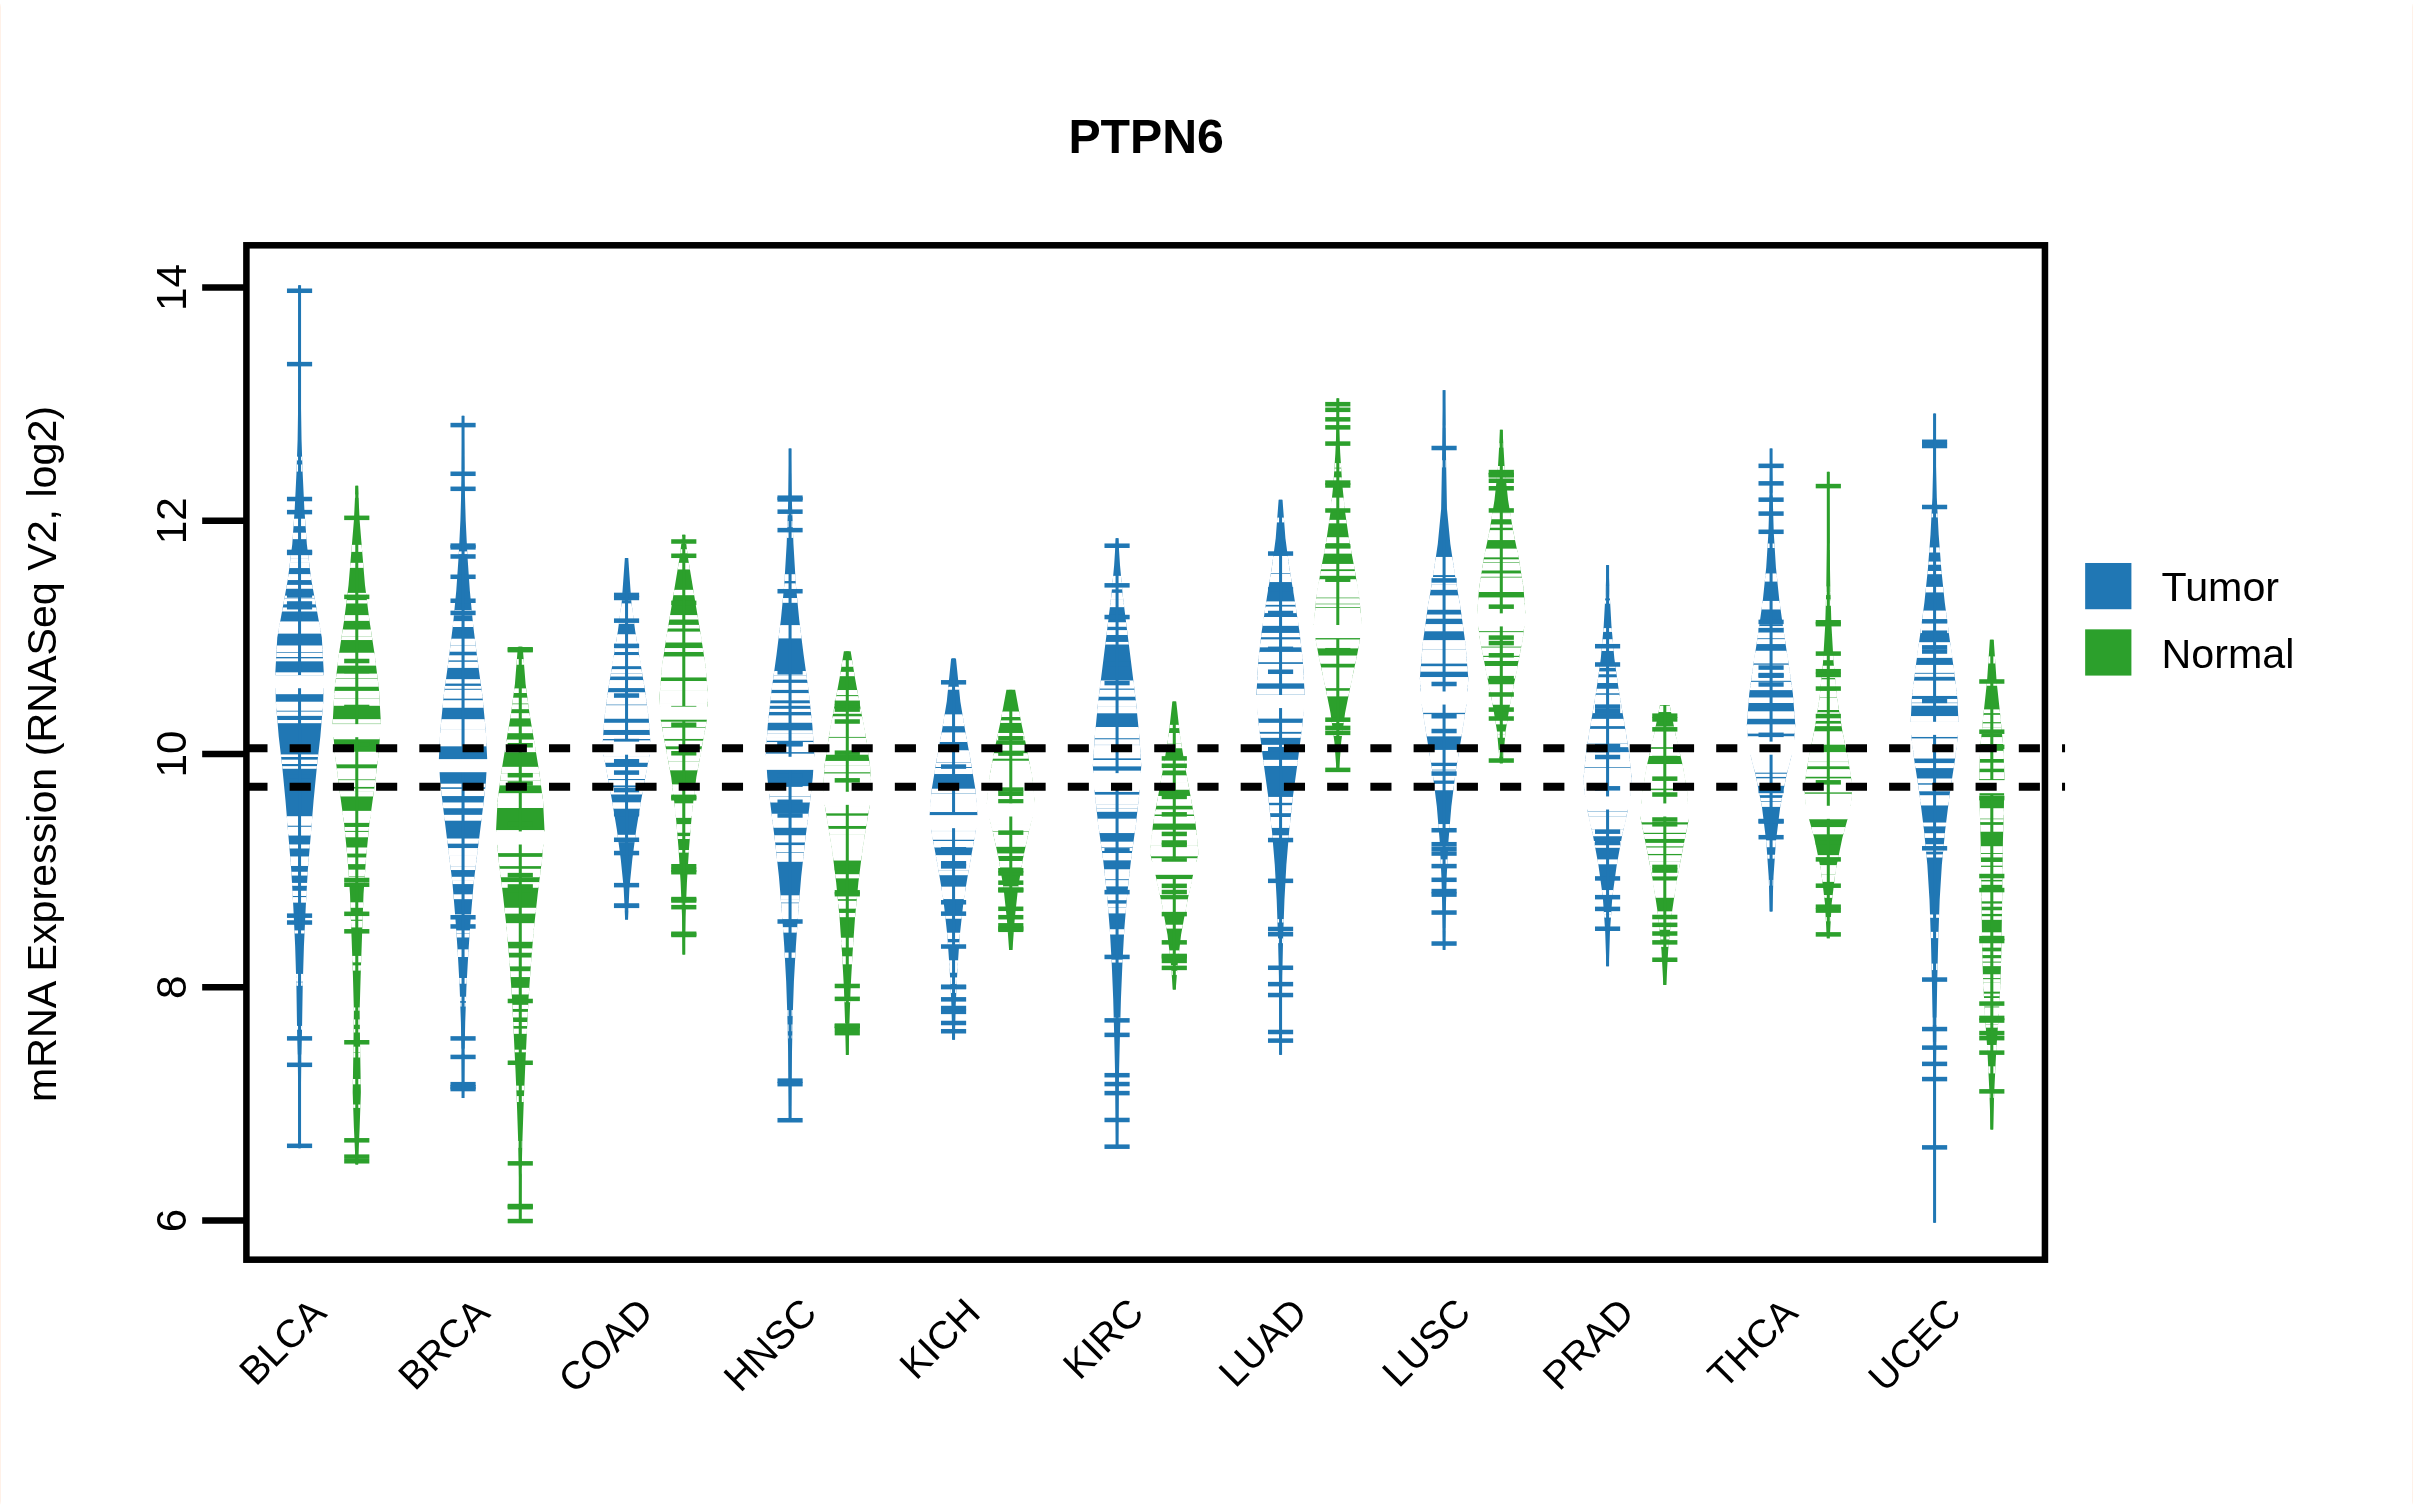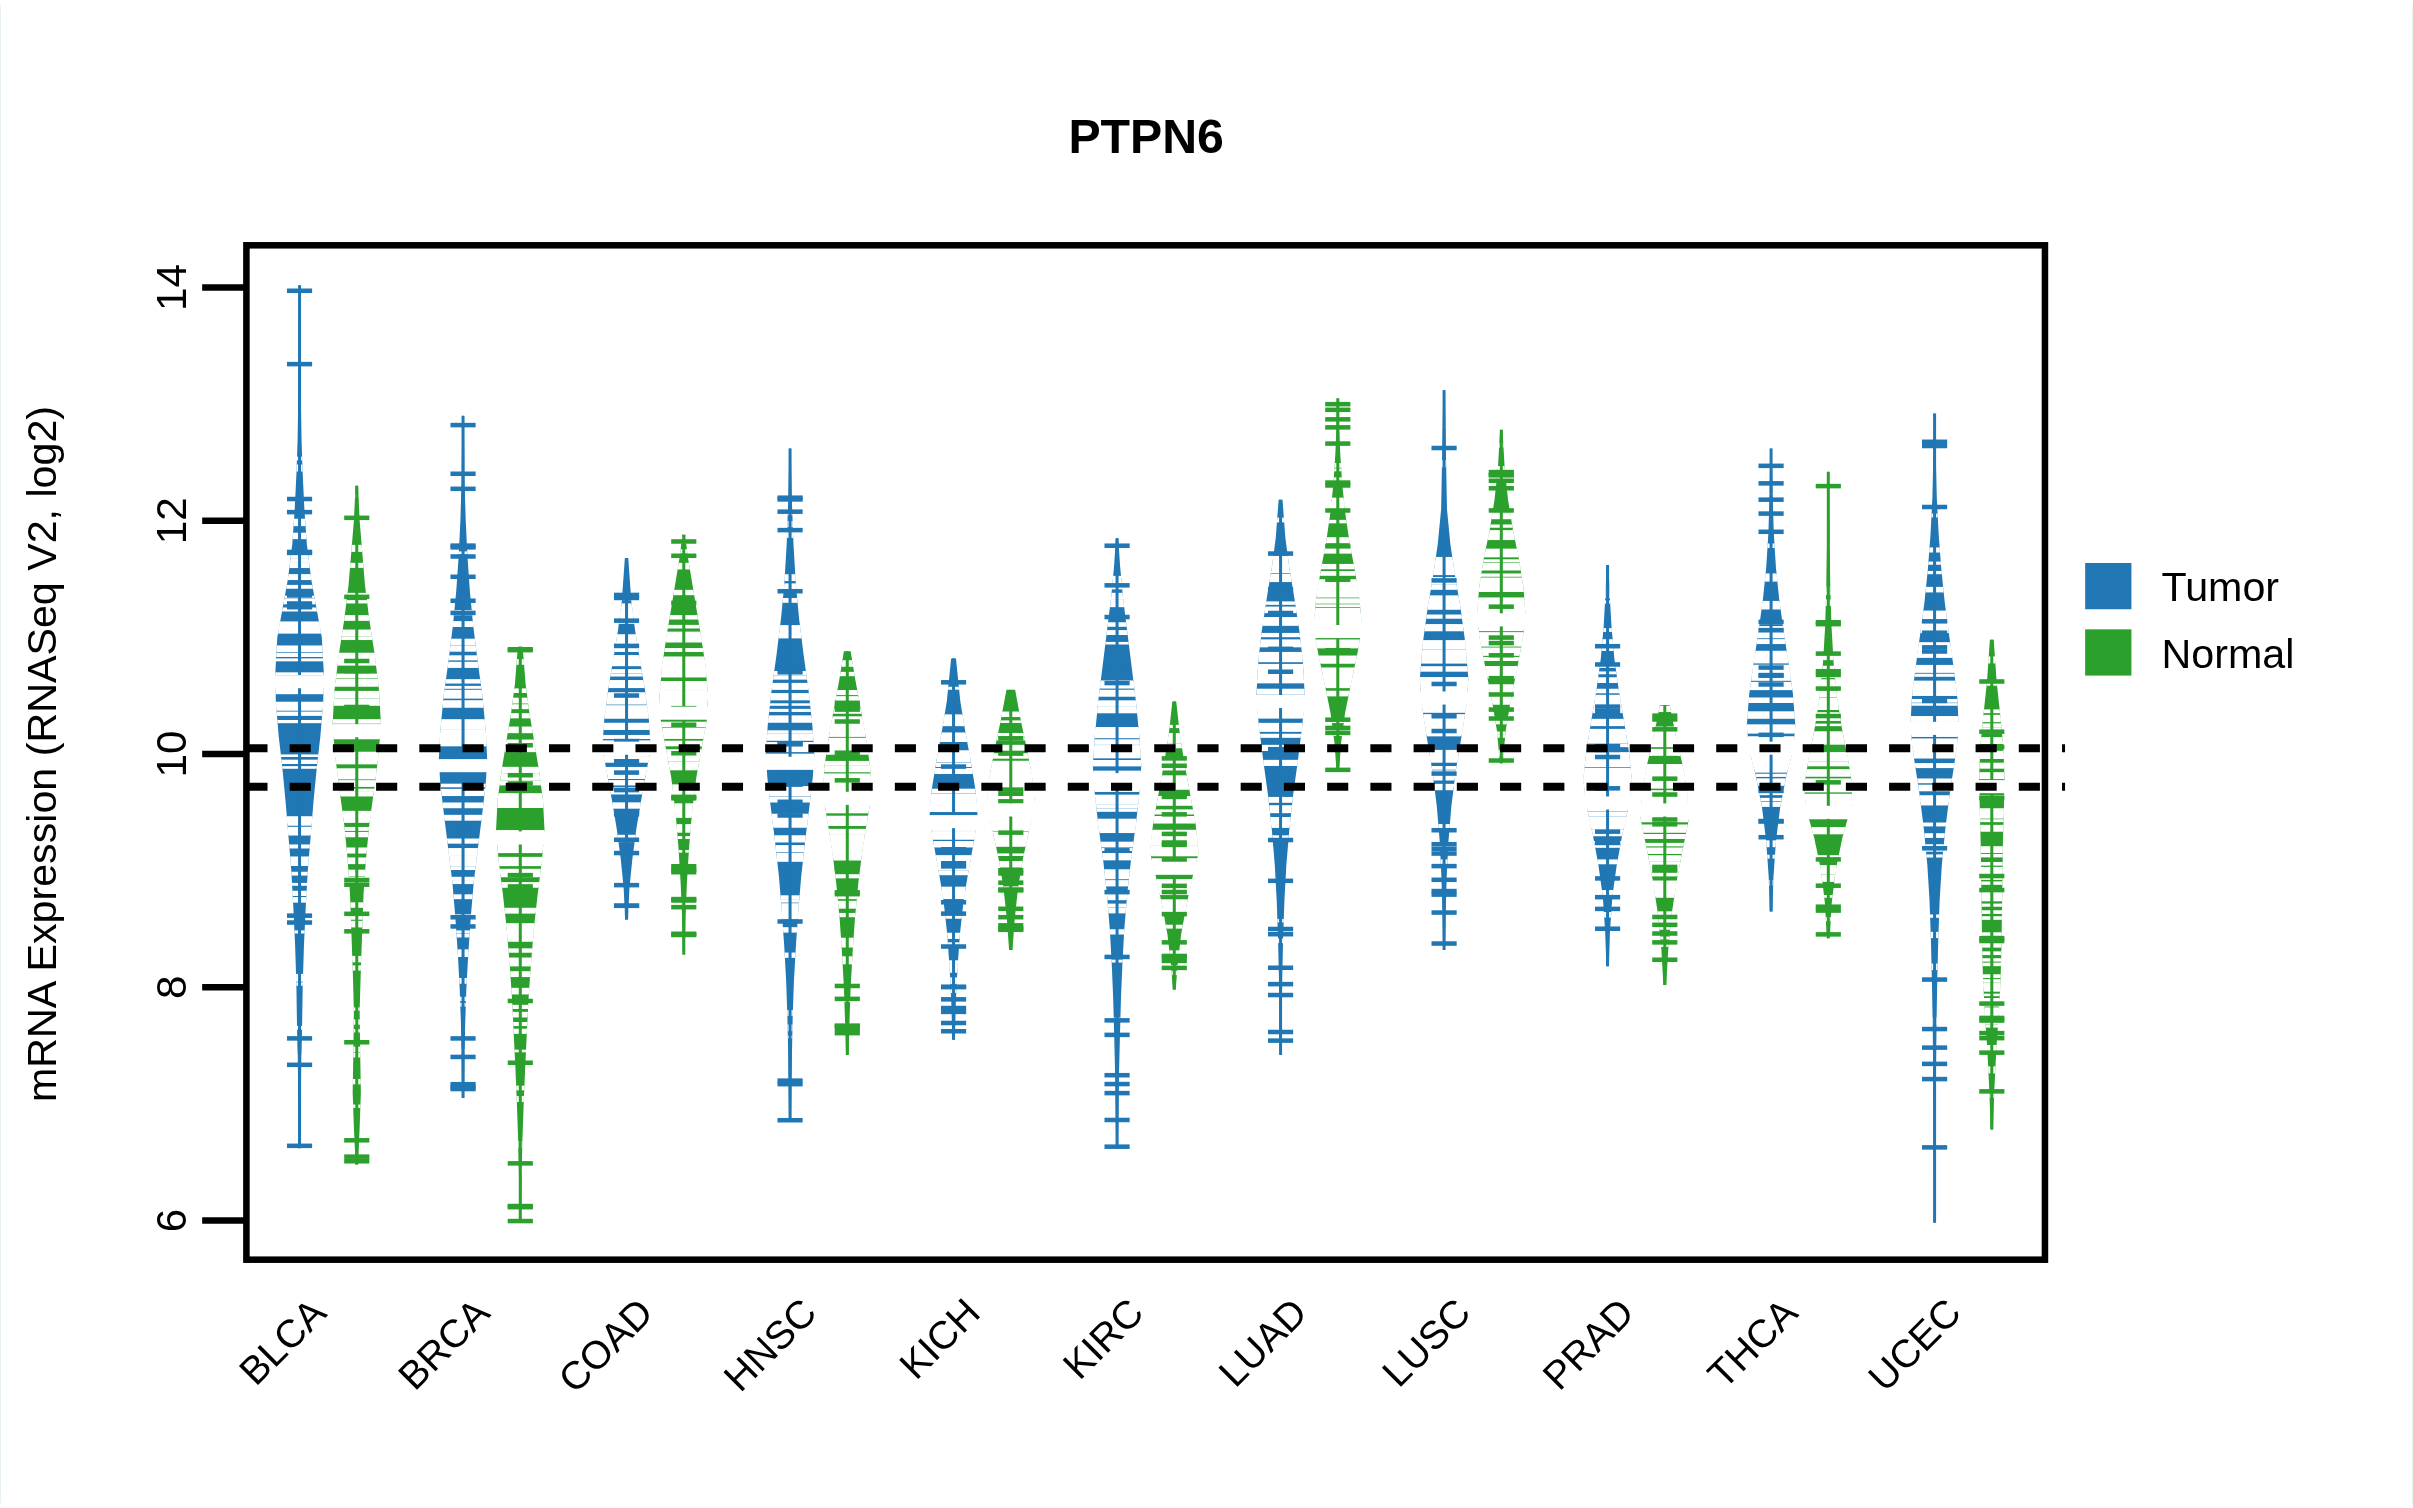--- a/index.html
+++ b/index.html
@@ -1,17 +1,17 @@
 <!DOCTYPE html>
 <html style="font-size:8px"><head>
 <meta charset="utf-8">
 <style>
   html,body{margin:0;padding:0;background:#ffffff;}
   body{width:2413px;height:1508px;font-family:"Liberation Sans",sans-serif;overflow:hidden;}
-  #figure{position:relative;width:2413px;height:1508px;background:#15803d;border-radius:7px;}
+  #figure{position:relative;width:2413px;height:1508px;background:#f97316;border-radius:7px;}
   svg{display:block;}
   .ttl{font-family:"Liberation Sans",sans-serif;font-weight:bold;font-size:96px;fill:#000;}
   .axlab{font-family:"Liberation Sans",sans-serif;font-size:82px;fill:#000;}
   .ticklab{font-family:"Liberation Sans",sans-serif;font-size:84px;fill:#000;}
   .catlab{font-family:"Liberation Sans",sans-serif;font-size:78px;fill:#000;}
   .leglab{font-family:"Liberation Sans",sans-serif;font-size:82px;fill:#000;}
 </style>
 </head>
 <body>
 

